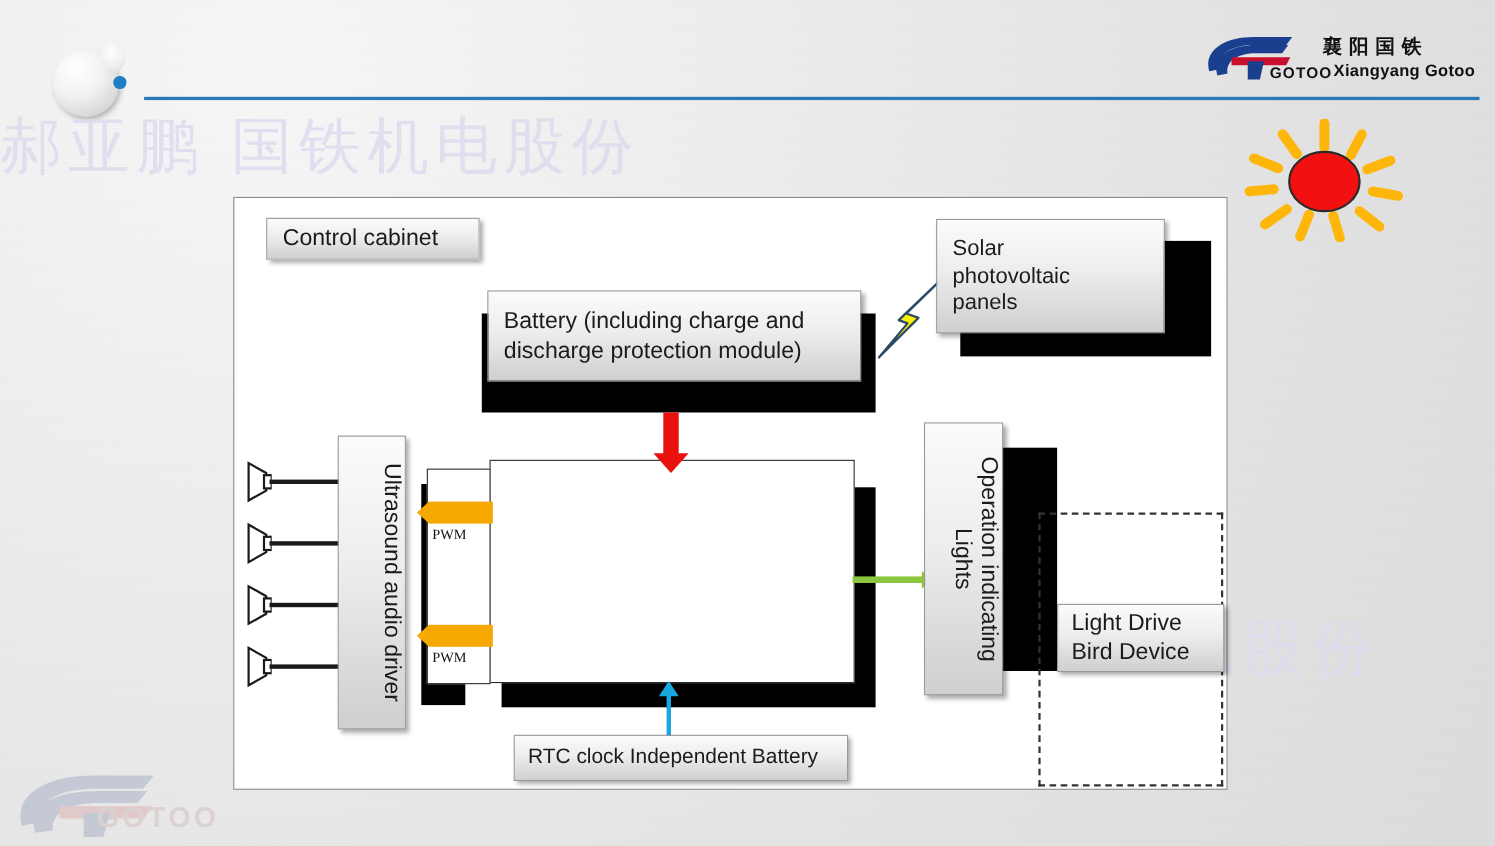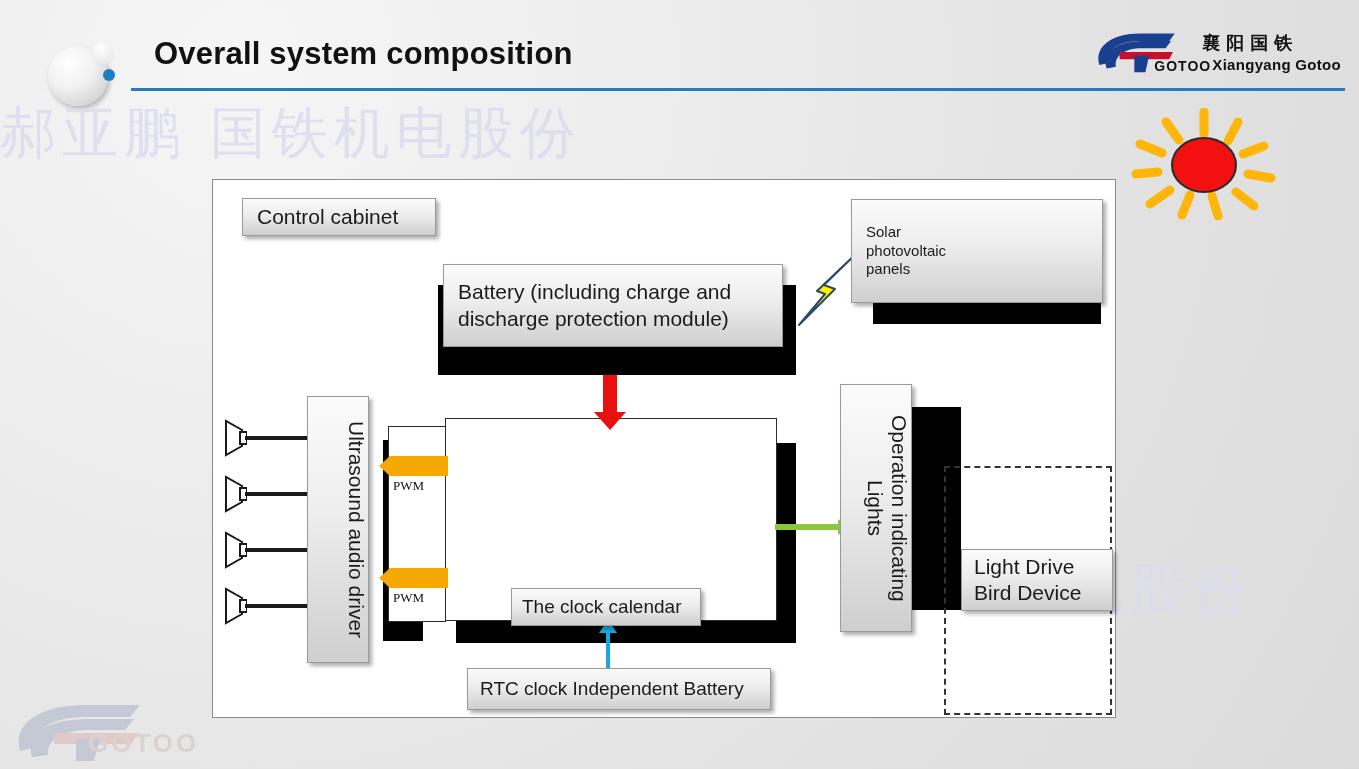--- a/index.html
+++ b/index.html
@@ -141,21 +141,20 @@
 </style>
 </head>
 <body>
 
 <div id="slide">
 
   <div class="bullet-sphere"></div>
   <div class="bullet-sphere-sm"></div>
   <div class="bullet-dot"></div>
 
-  <div class="title">Overall system composition</div>
   <div class="title-rule"></div>
 
   <div class="wm wm-a">郝亚鹏  国铁机电股份</div>
   <div class="wm wm-b">郝亚鹏  国铁机电股份</div>
   <div class="wm wm-c">郝亚鹏  国铁机电股份</div>
 
   <div class="logo-tr">
     <div style="position:relative;width:100px;height:52px;">
       <svg class="logo-mark" viewBox="0 0 100 52">
         <path d="M8 40 C2 20 22 6 52 6 L90 6 L84 14 L52 14 C30 14 14 24 18 38 Z" fill="#1b3f8f"></path>
@@ -250,34 +249,31 @@
     <div class="green-arrow" style="left:562px;top:344px;width:64px;"></div>
 
     <div class="box" style="left:230px;top:84px;width:340px;height:83px;padding:0 14px;font-size:21px;line-height:1.25;">
       <span class="lbl">Battery (including charge and discharge protection module)</span>
     </div>
 
     <div class="box" style="left:29px;top:18px;width:194px;height:38px;padding:0 14px;font-size:21px;">
       <span class="lbl">Control cabinet</span>
     </div>
 
-    <div class="box" style="left:638px;top:19px;width:252px;height:104px;padding:0 14px;font-size:15px;line-height:1.24;align-items:center;">
+    <div class="box" style="left:638px;top:19px;width:208px;height:104px;padding:0 14px;font-size:20px;line-height:1.24;align-items:center;">
       <span class="lbl">Solar
 photovoltaic
 panels</span>
     </div>
 
     <div class="box" style="left:94px;top:216px;width:62px;height:267px;font-size:21px;justify-content:center;">
       <span class="lbl vert">Ultrasound audio driver</span>
     </div>
 
 
-    <div class="box" style="left:298px;top:408px;width:190px;height:38px;padding:0 10px;font-size:19px;">
-      <span class="lbl">The clock calendar</span>
-    </div>
 
     <div class="box" style="left:254px;top:488px;width:304px;height:42px;padding:0 12px;font-size:19px;">
       <span class="lbl">RTC clock Independent Battery</span>
     </div>
 
     <div class="box" style="left:627px;top:204px;width:72px;height:248px;font-size:21px;justify-content:center;">
       <span class="lbl vert">Operation indicating Lights</span>
     </div>
 
     <div class="box" style="left:748px;top:369px;width:152px;height:62px;padding:0 12px;font-size:21px;line-height:1.22;">

